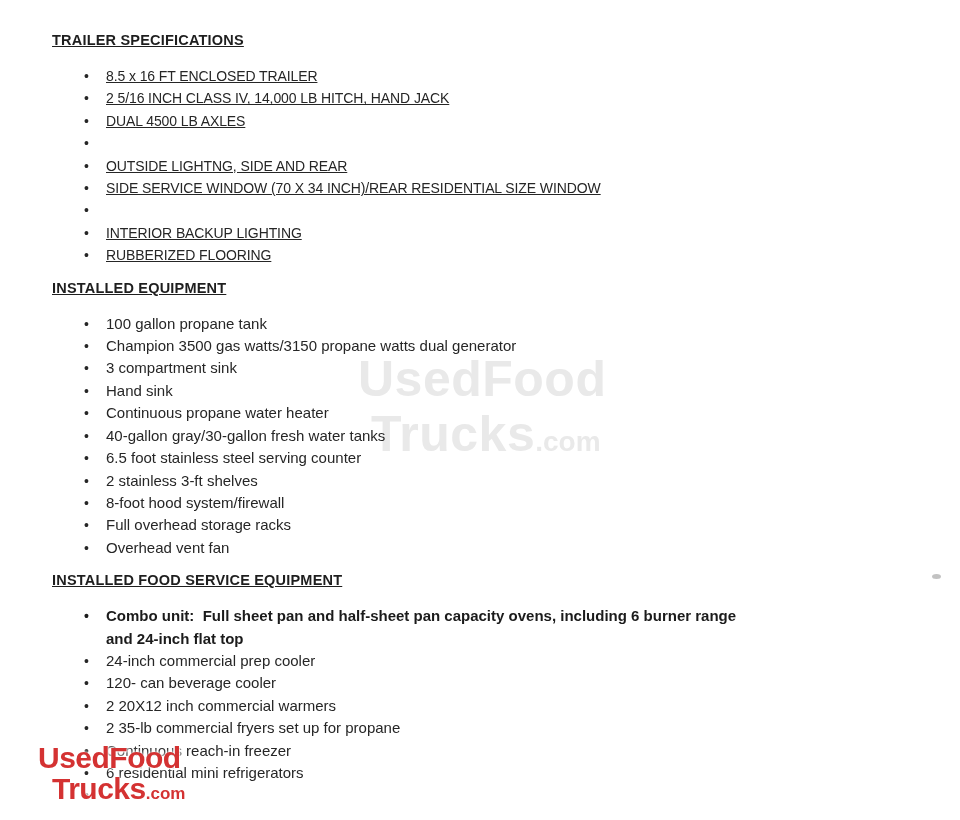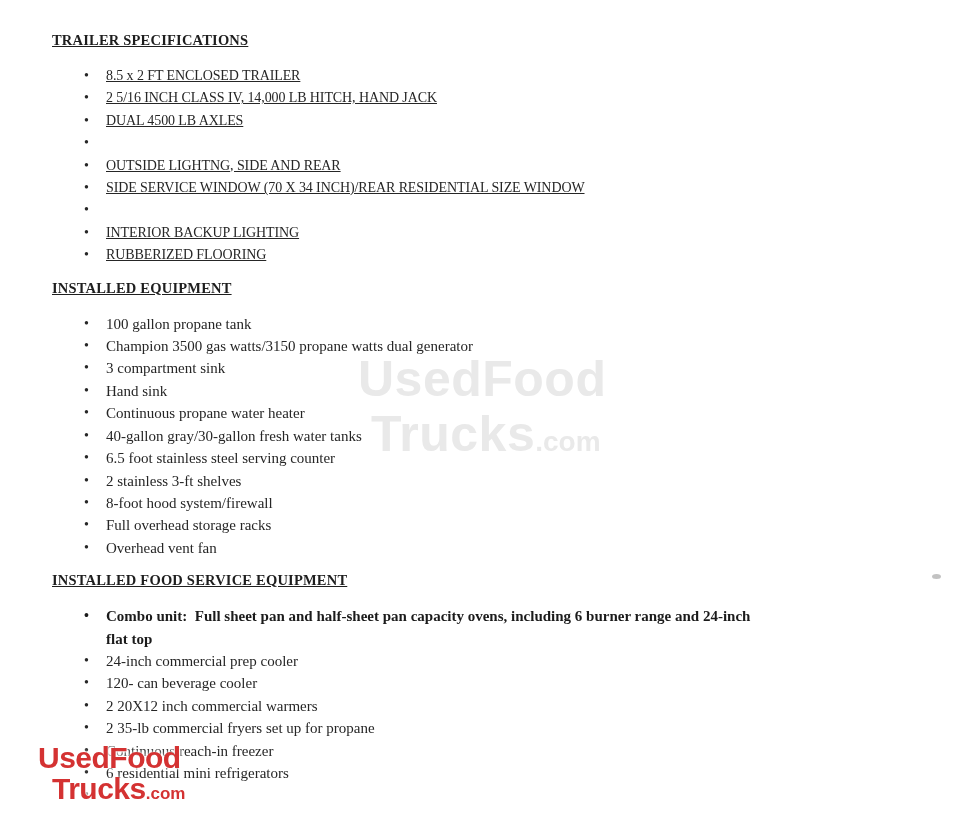--- a/index.html
+++ b/index.html
@@ -30,21 +30,20 @@
   .watermark .wm-line2 { margin-left: 13px; }
   .watermark .wm-tld { font-size: 28px; letter-spacing: 0; }
 
   
   .content {
     position: absolute;
     left: 52px;
     top: 29px;
     width: 870px;
     z-index: 1;
-    font-family: Liberation Serif, serif;
   }
   .section-title {
     font-size: 14.5px;
     font-weight: bold;
     text-decoration: underline;
     line-height: 22px;
     margin: 0 0 14px 0;
     letter-spacing: 0.2px;
     color: #1e1e1e;
   }
@@ -109,21 +108,21 @@
     <div class="wm-line wm-line2"><span>Trucks</span><span class="wm-tld">.com</span></div>
   </div>
 
   <div class="content">
 
     <section>
       <h2 class="section-title">TRAILER SPECIFICATIONS</h2>
       <ul class="item-list upper">
           <li>
             <span class="bullet">•</span>
-            <span class="item-text">8.5 x 2 FT ENCLOSED TRAILER</span>
+            <span class="item-text">8.5 x 16 FT ENCLOSED TRAILER</span>
           </li>
           <li>
             <span class="bullet">•</span>
             <span class="item-text">2 5/16 INCH CLASS IV, 14,000 LB HITCH, HAND JACK</span>
           </li>
           <li>
             <span class="bullet">•</span>
             <span class="item-text">DUAL 4500 LB AXLES</span>
           </li>
           <li>

